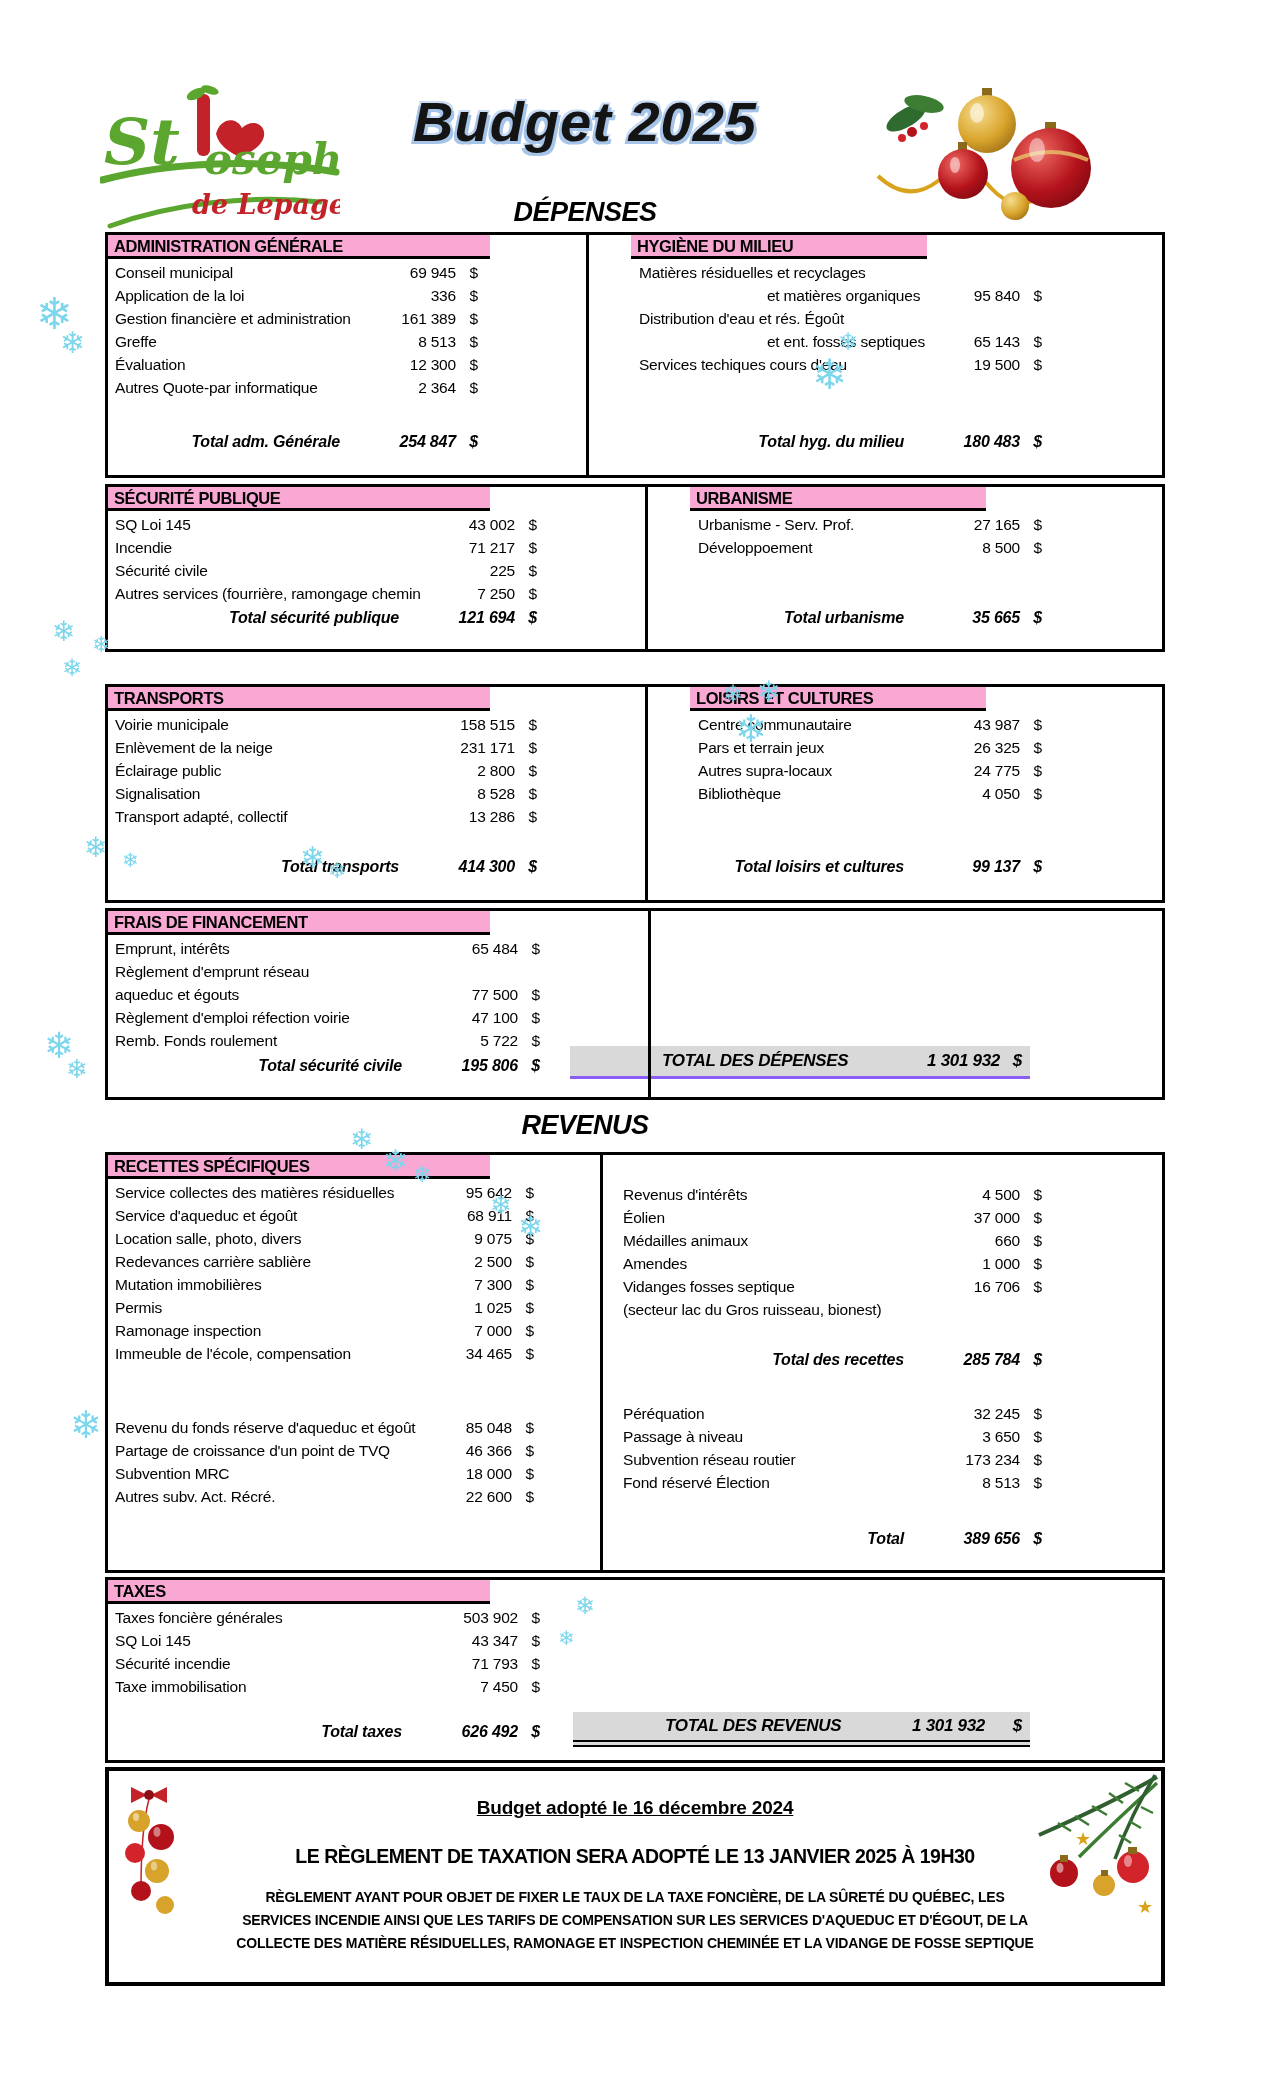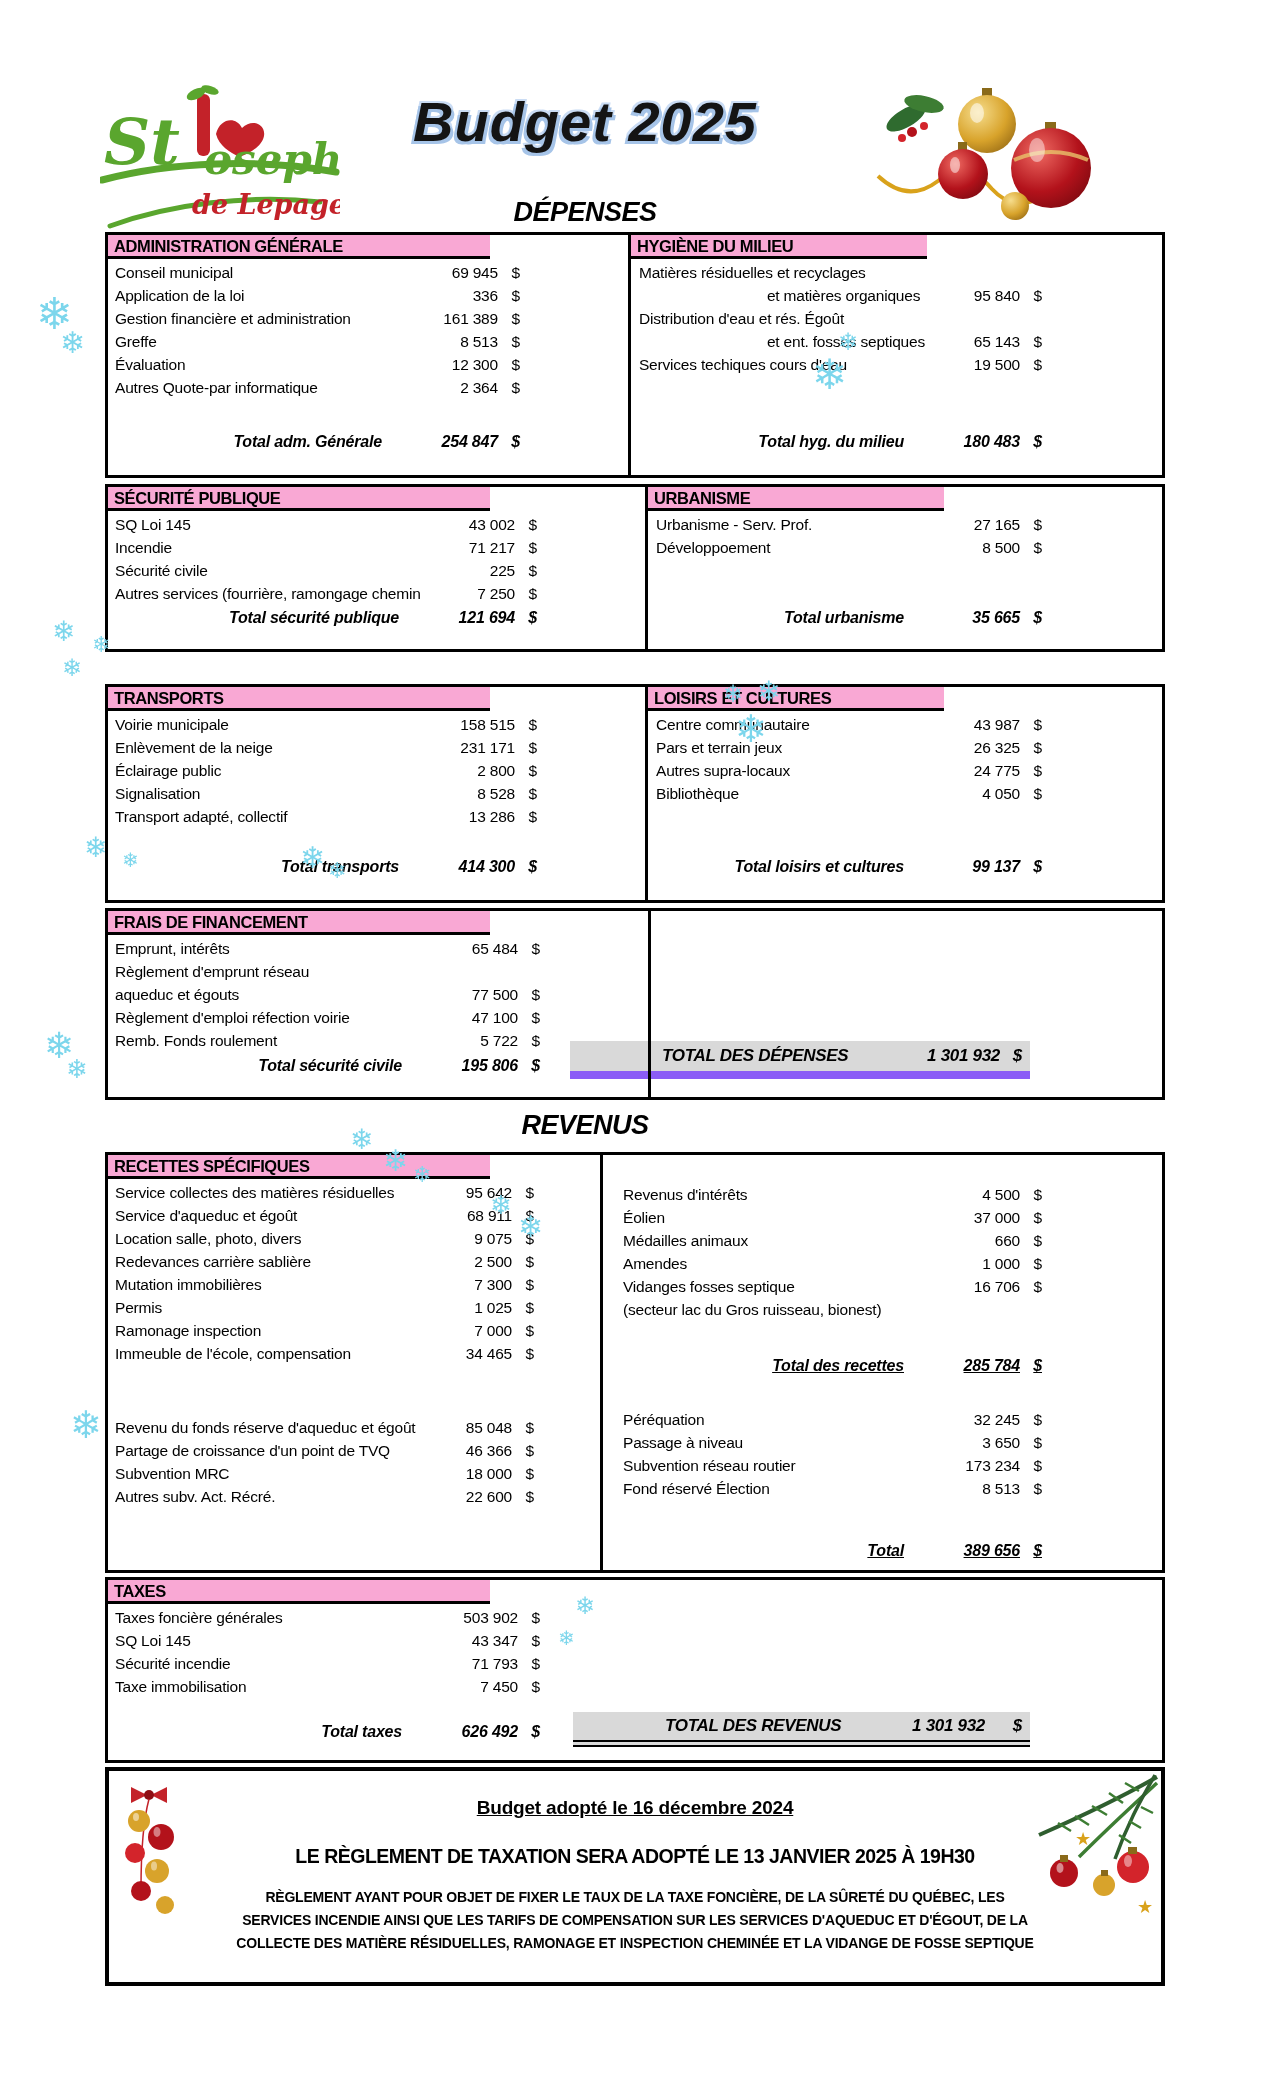--- a/index.html
+++ b/index.html
@@ -16,21 +16,21 @@
       text-shadow:-3px 3px 0 #a6c4e8,3px 3px 0 #a6c4e8,-2px -2px 0 #cadcf4,2px -2px 0 #cadcf4;}
   .ornaments{position:absolute;left:872px;top:80px;width:235px;height:150px;}
   .sec-banner{position:absolute;left:105px;width:960px;text-align:center;
       font-style:italic;font-weight:800;font-size:27px;letter-spacing:-0.5px;}
 
   
   .tbl{position:absolute;left:105px;width:1060px;border:3px solid #000;display:flex;background:#fff;box-sizing:border-box;}
   .half{display:flex;flex-direction:column;position:relative;box-sizing:border-box;}
   .hl{width:540px;border-right:3px solid #000;}
   .hl.nb{border-right:none;}
-  .hr{flex:1;}
+  .hr{flex:1;margin-left:42px;}
   .sechdr{height:24px;width:382px;background:#f9a8d4;border-bottom:3px solid #000;box-sizing:border-box;
       font-weight:700;font-size:16.5px;line-height:20px;padding:1px 0 0 6px;letter-spacing:-0.4px;white-space:nowrap;}
   .hr .sechdr{width:296px;}
   .rows{padding-top:2px;}
   .row{display:flex;height:23px;line-height:23px;font-size:15.5px;letter-spacing:-0.2px;
       padding:0 108px 0 7px;}
   .hr .row{padding:0 120px 0 8px;}
   .row .lbl{flex:1;white-space:nowrap;overflow:hidden;}
   .row .val{width:95px;text-align:right;white-space:nowrap;}
   .row .cur{width:22px;text-align:right;}
@@ -39,32 +39,32 @@
       letter-spacing:-0.2px;margin-top:auto;padding:0 108px 0 7px;}
   .hr .totrow{padding:0 120px 0 8px;}
   .totrow .lbl{flex:1;text-align:right;padding-right:16px;white-space:nowrap;overflow:hidden;}
   .totrow .val{width:100px;text-align:right;white-space:nowrap;}
   .totrow .cur{width:22px;text-align:right;}
   .t1 .totrow{margin-bottom:20px;}
   .t2 .totrow{margin-bottom:18px;}
   .t3 .totrow{margin-bottom:20px;}
   .pinned{position:absolute;left:0;right:0;margin:0;}
   .vline{position:absolute;top:0;bottom:0;width:3px;background:#000;z-index:3;}
-  .grandbar{position:absolute;height:30px;background:#d9d9d9;border-bottom:8px solid #8b5cf6;
+  .grandbar{position:absolute;height:30px;background:#d9d9d9;border-bottom:3px solid #8b5cf6;
       display:flex;align-items:center;font-weight:700;font-style:italic;font-size:17px;z-index:1;letter-spacing:-0.3px;}
   .grandbar.dbl{height:28px;border-bottom:7px double #000;gap:15px;}
   .grandbar .gl{margin-left:92px;white-space:nowrap;}
   .grandbar .gv{margin-left:auto;text-align:right;white-space:nowrap;}
   .grandbar .gc{width:22px;text-align:right;margin-right:8px;}
   
   .t5l{width:492px;}
   .t5r{flex:1;}
   .t5l .row{padding:0 66px 0 7px;}
   .t5r .row{padding:0 120px 0 23px;}
-  .t5l .totrow,.t5r .totrow{margin-top:10px;text-decoration:underline;}
+  .t5l .totrow,.t5r .totrow{margin-top:4px;}
   .t5r .totrow{padding:0 120px 0 23px;}
   .t6l{width:540px;}
   .sp{flex:none;}
 
   
   .footerbox{position:absolute;left:105px;width:1060px;border:4px solid #000;box-sizing:border-box;background:#fff;text-align:center;}
   .f1{margin-top:26px;font-weight:700;font-size:19px;text-decoration:underline;letter-spacing:-0.2px;}
   .f2{margin-top:26px;font-weight:700;font-size:19.5px;letter-spacing:-0.5px;}
   .f3{margin:18px auto 0;max-width:800px;font-weight:700;font-size:14px;line-height:23px;letter-spacing:-0.2px;}
   .fdeco-l{position:absolute;left:2px;top:6px;}

